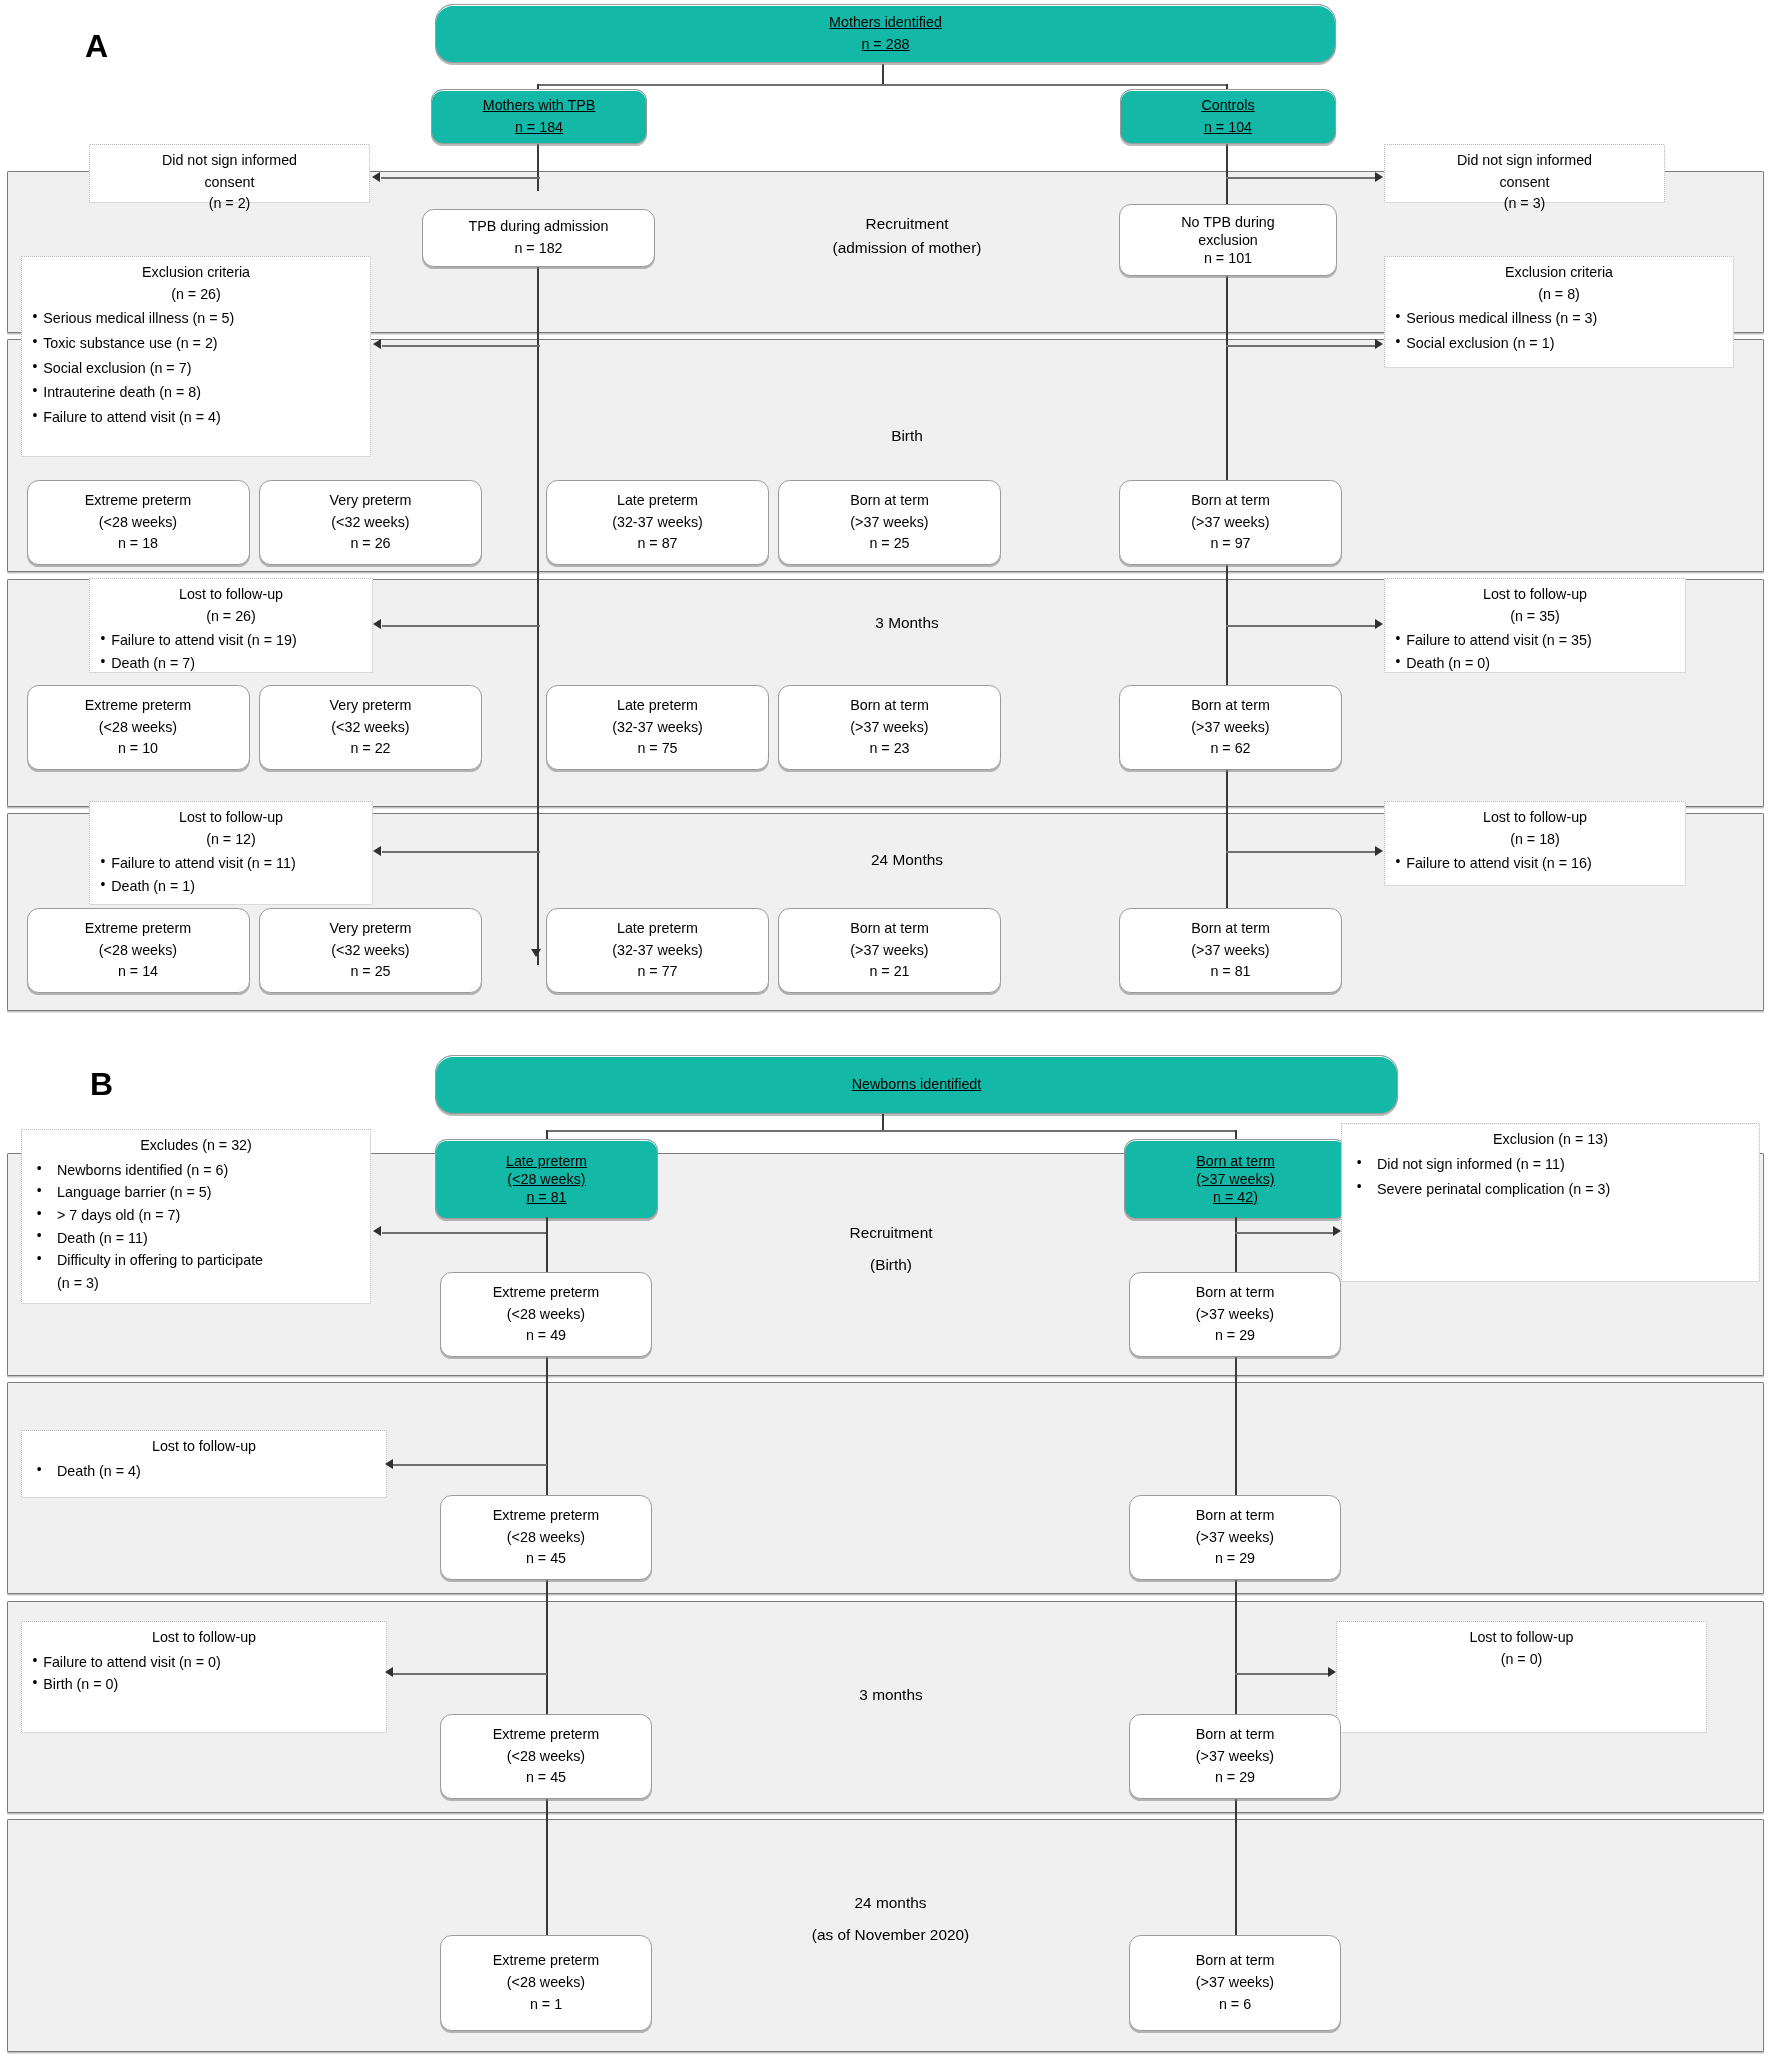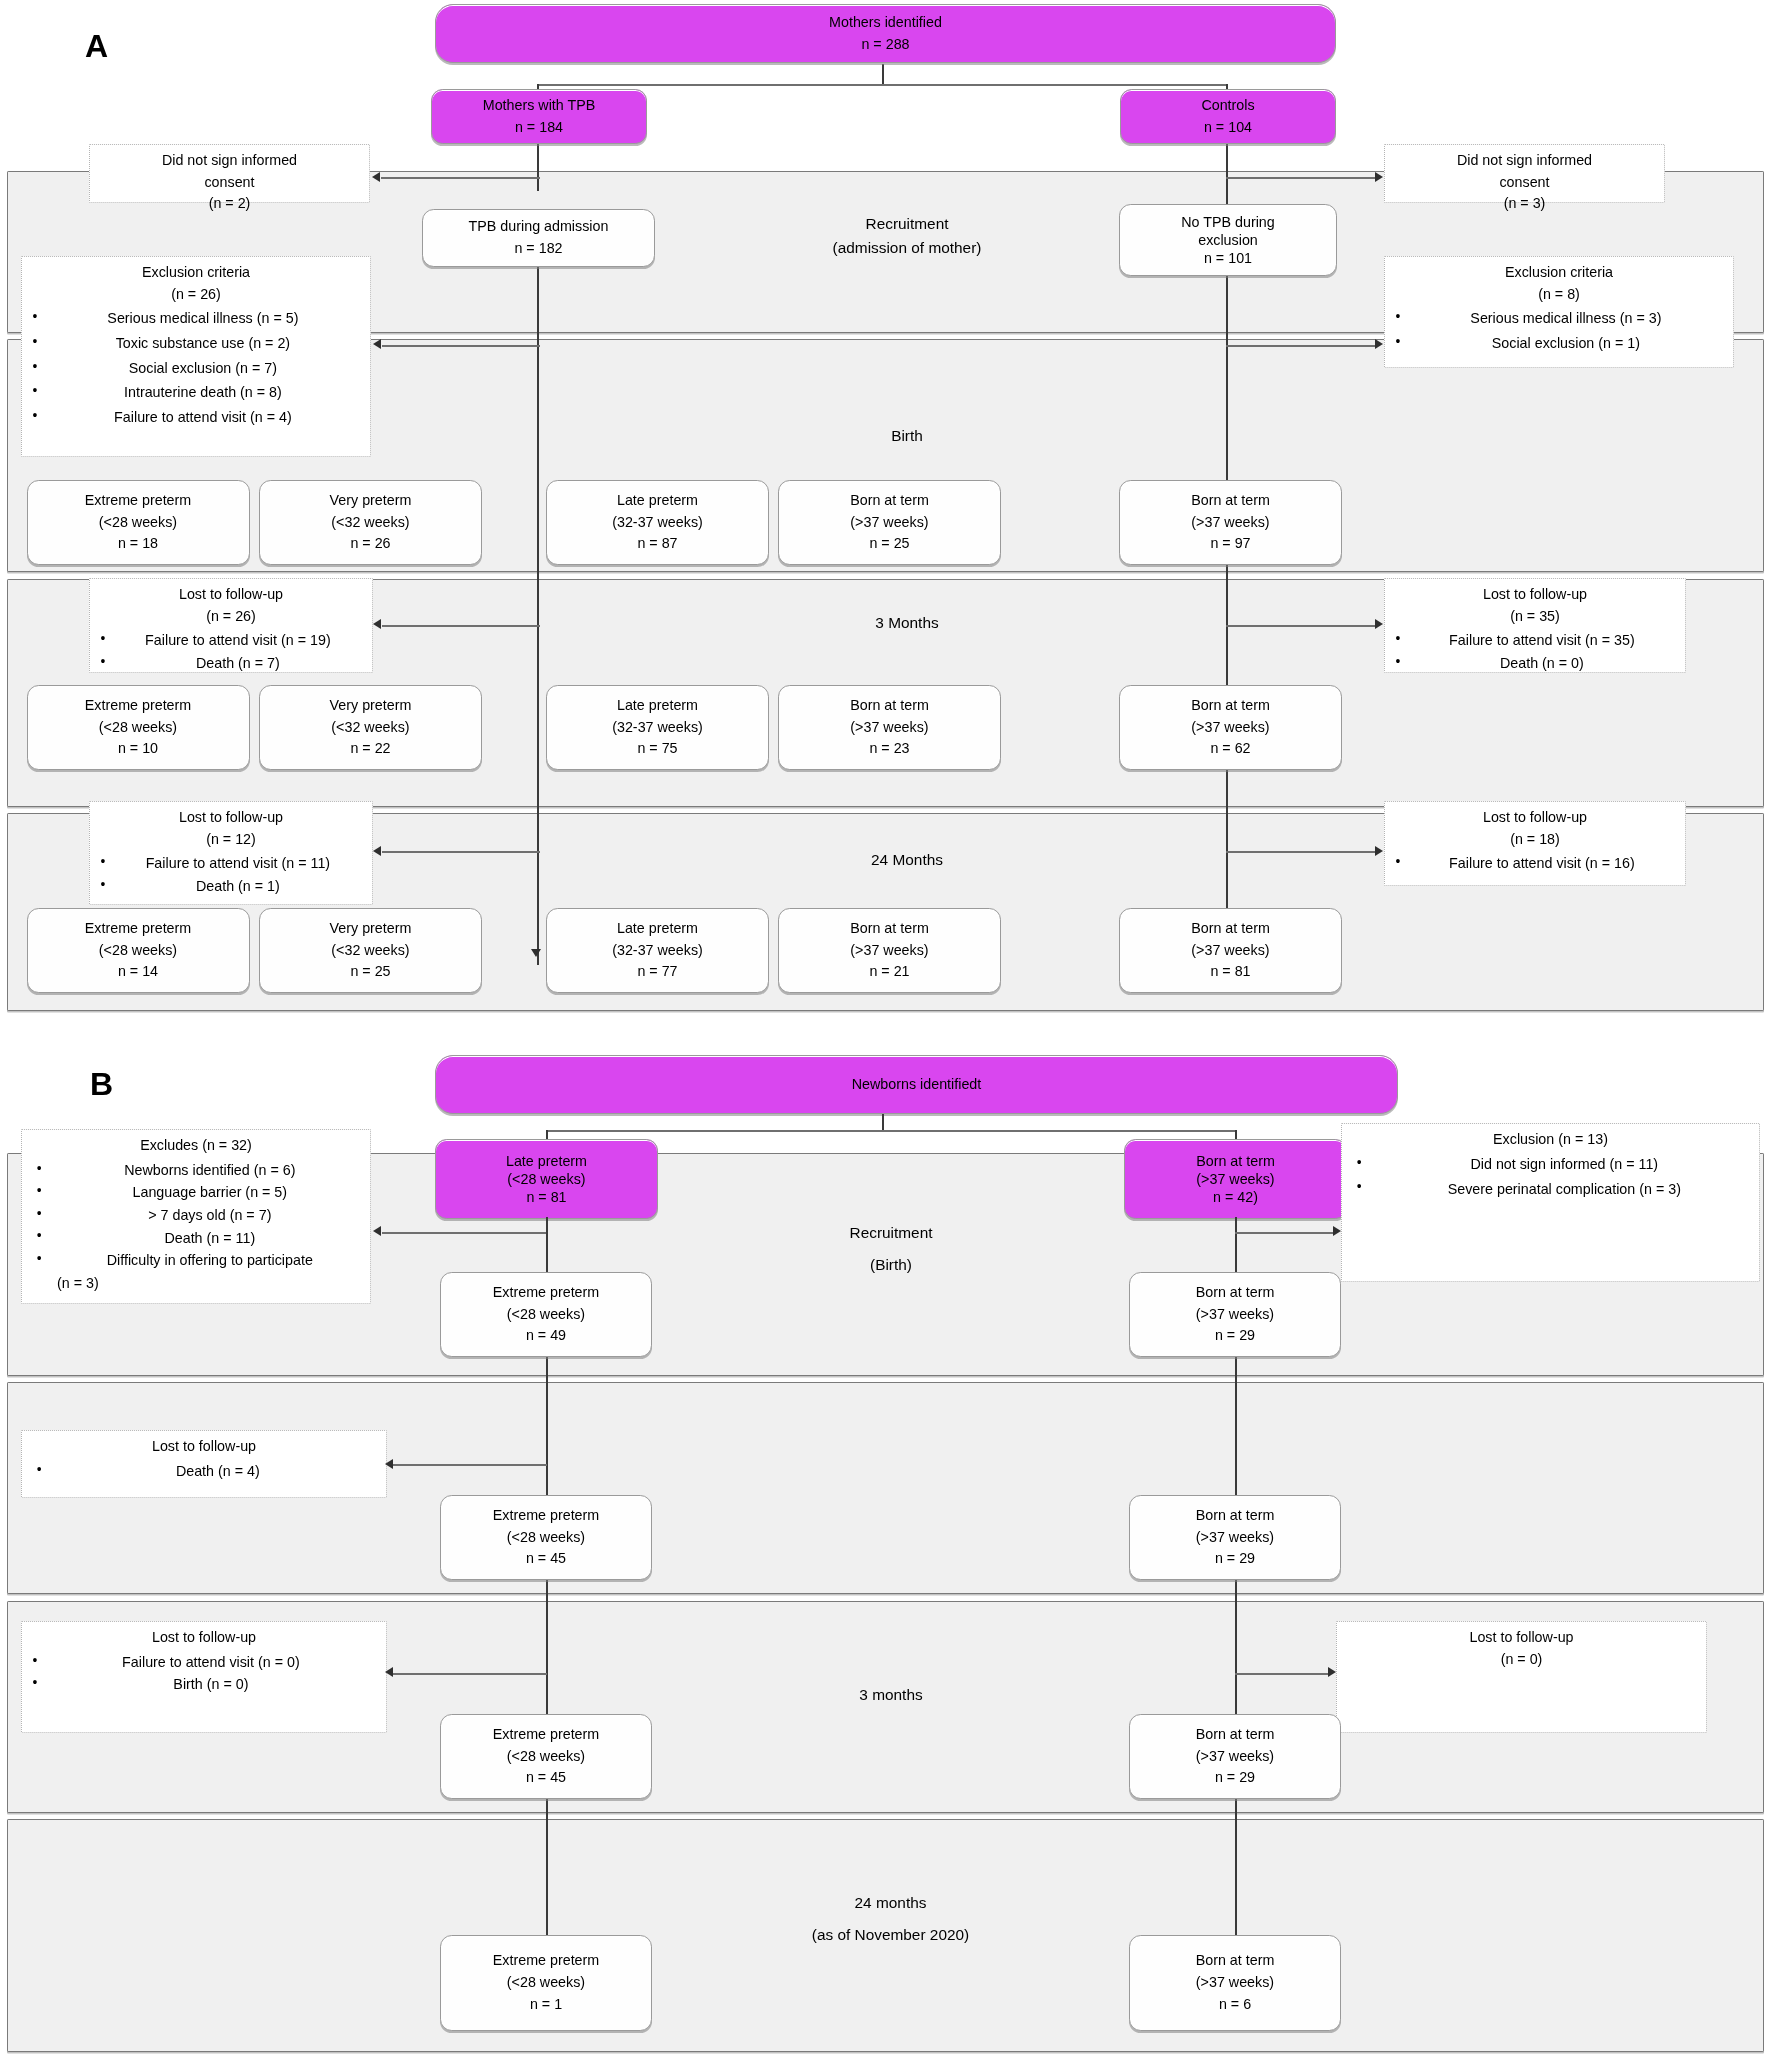--- a/index.html
+++ b/index.html
@@ -23,34 +23,34 @@
   .node{
     background:#fefefe;
     border:1.3px solid #9a9a9a;
     border-radius:11.7px;
     box-shadow:0 2.1px 0 rgba(130,130,130,.55), inset 0 1.1px 0 #fff;
     display:flex;flex-direction:column;align-items:center;justify-content:center;
     text-align:center;
     font-size:14.3px;line-height:1.52;
     padding:3.2px 4.2px;
   }
-  .node.grey{background:#d946ef;}
+  .node.grey{background:#14b8a6;text-decoration:underline;}
   .node.big{border-radius:18px;}
 
   
   .note{
     background:#fff;
     border:1.1px dotted #b4b4b4;
     border-radius:1.1px;
     padding:5.3px 7.4px 6.4px 7.4px;
     font-size:14.3px;line-height:1.5;
   }
   .note .ttl{text-align:center;display:block;}
   .note ul{margin:3.2px 0 0 0;padding:0;list-style:none;}
-  .note li{position:relative;padding-left:13.8px;margin:3.2px 0;text-align:center;}
+  .note li{position:relative;padding-left:13.8px;margin:3.2px 0;}
   .note li:before{content:"\2022";position:absolute;left:3.2px;top:-1.1px;font-size:13.8px;}
   .note li.indent{padding-left:27.6px;}
   .note li.indent:before{left:7.4px;}
   .note li.tight{margin:1.1px 0;}
   .note .sub{display:block;padding-left:27.6px;}
 
   
   .caption{font-size:15.4px;line-height:1.55;text-align:center;}
 
   

